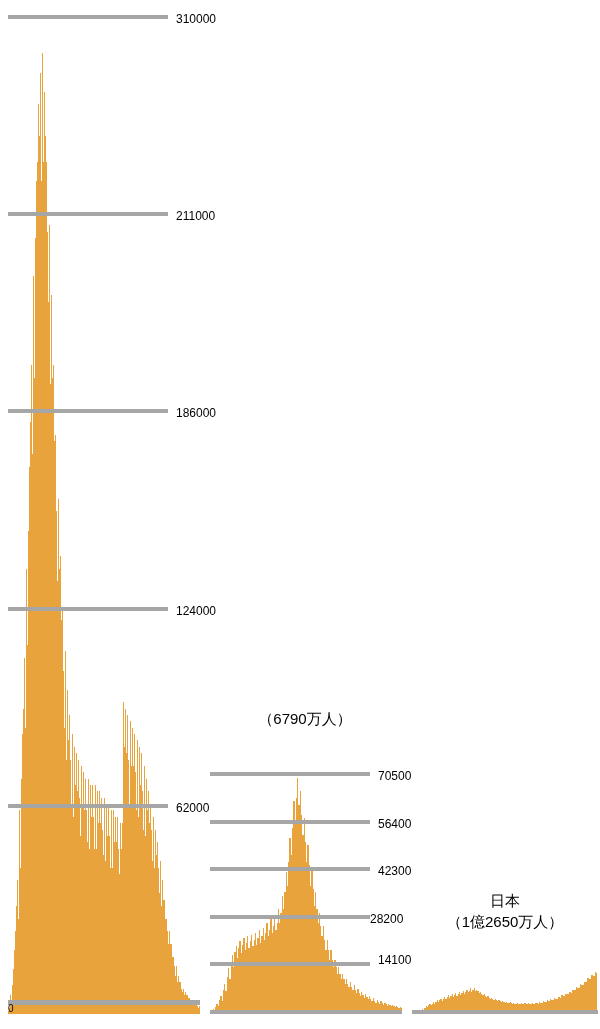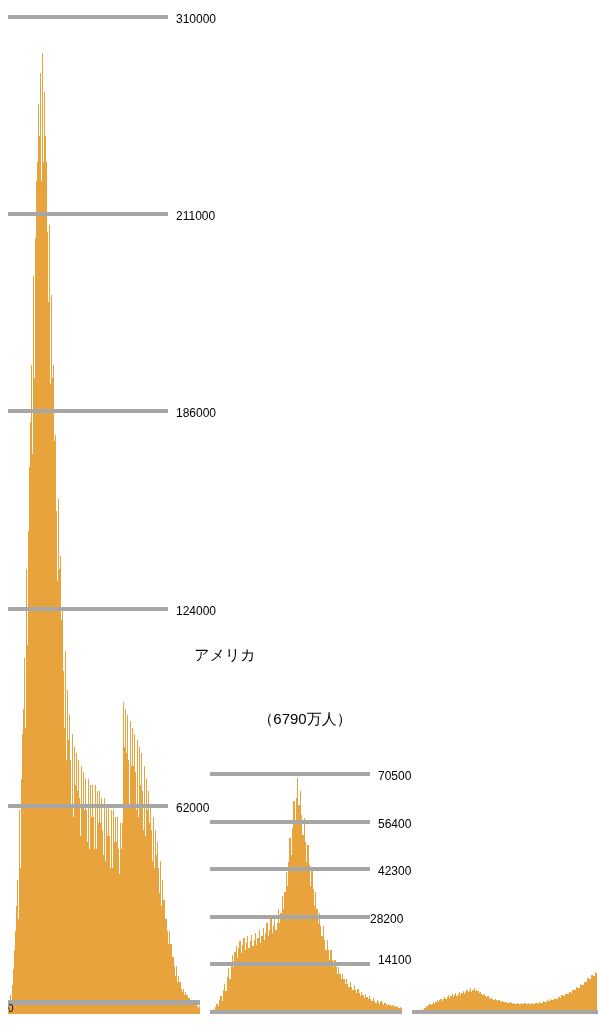--- a/index.html
+++ b/index.html
@@ -349,21 +349,20 @@
       <span class="gridlabel" style="left: 168px; bottom: 594.6px;">186000</span>
       <div class="gridline" style="width: 160px; bottom: 403.4px;"></div>
       <span class="gridlabel" style="left: 168px; bottom: 397.4px;">124000</span>
       <div class="gridline" style="width: 160px; bottom: 206.2px;"></div>
       <span class="gridlabel" style="left: 168px; bottom: 200.2px;">62000</span>
     </div>
   <div class="baseline" style="bottom:9px; width:192px;"></div>
   <span class="zero-label" style="left:0px; bottom:0px;">0</span>
 </div>
 <div class="caption" style="left:135px; top:644px; width:180px;">
-  <span class="name">アメリカ</span>
 </div>
 
 <div class="panel" id="panel-uk" style="left:210px; top:770px; width:192px; height:244px;">
   <div class="plot" style="height:238px;">
     <div class="bars">
         <div class="bar" style="height: 1.68794px;"></div>
         <div class="bar" style="height: 3.0383px;"></div>
         <div class="bar" style="height: 4.72624px;"></div>
         <div class="bar" style="height: 3.37589px;"></div>
         <div class="bar" style="height: 7.42695px;"></div>
@@ -684,13 +683,15 @@
         <div class="bar" style="height: 38.6364px;"></div>
         <div class="bar" style="height: 38.3523px;"></div>
         <div class="bar" style="height: 42.0455px;"></div>
         <div class="bar" style="height: 41.4773px;"></div>
       </div>
   </div>
   <div class="gridlines"></div>
   <div class="baseline" style="bottom:0px; width:186px; height:4px;"></div>
 </div>
 <div class="caption" style="left:415px; top:890px; width:180px;">
+  <span class="name">日本</span>
+  <span class="pop">（1億2650万人）</span>
 </div>
 
 </body></html>

